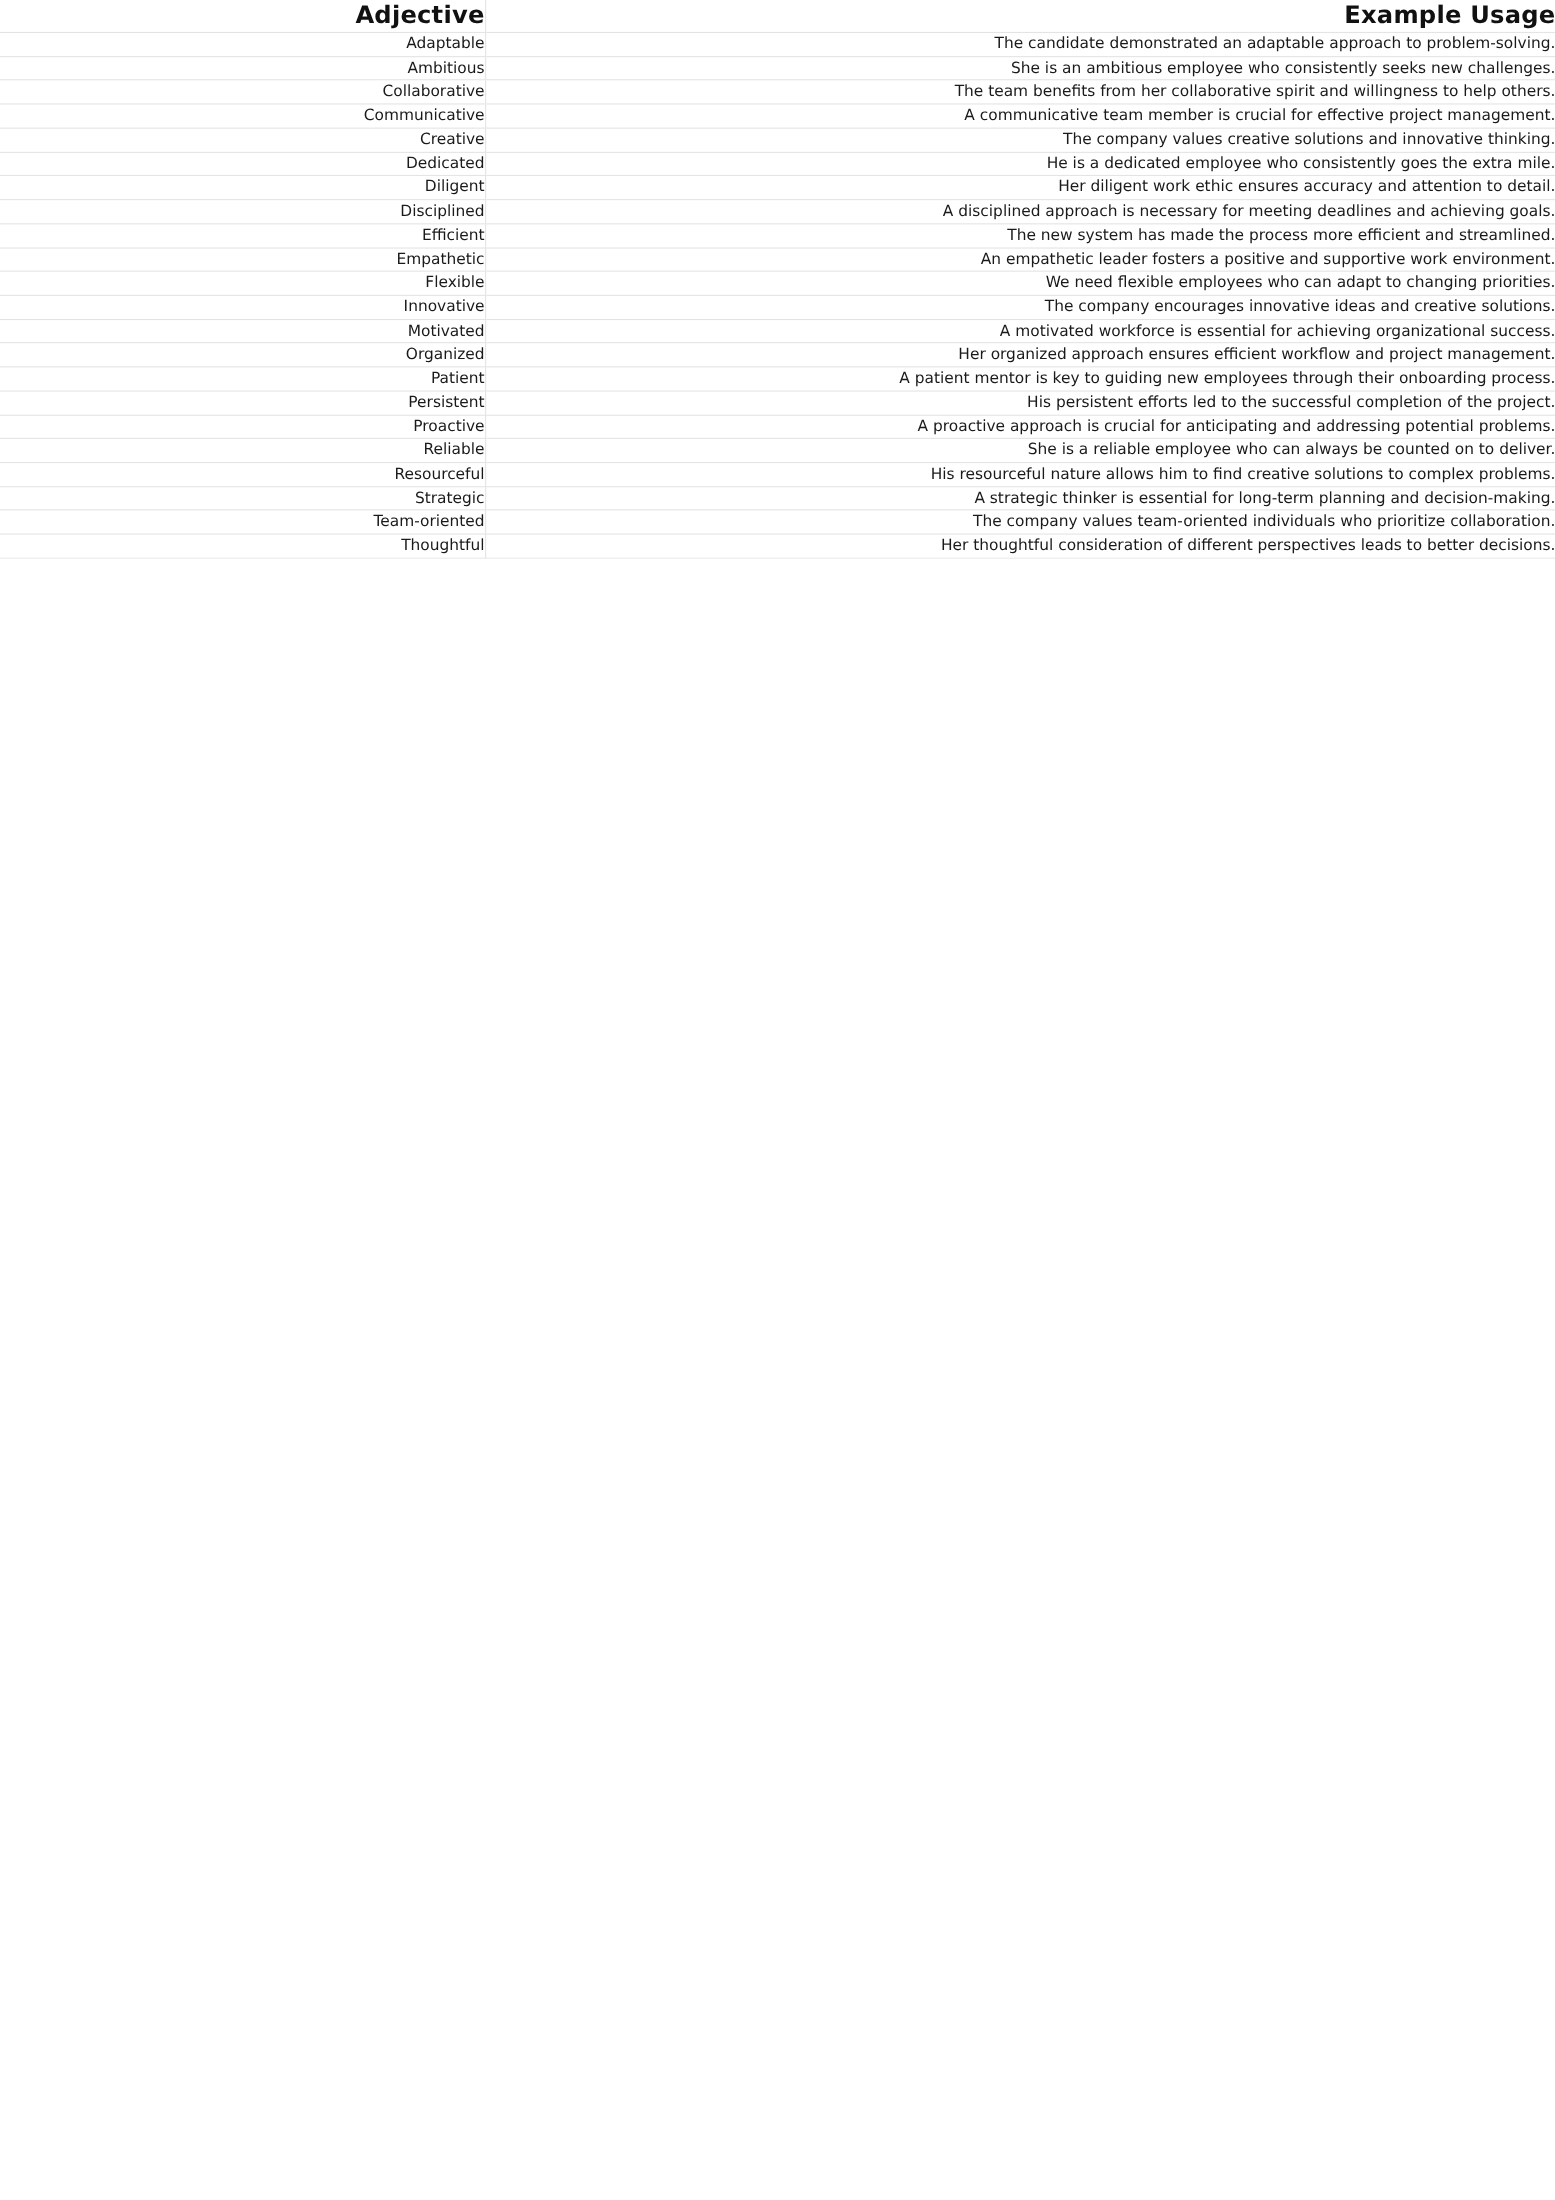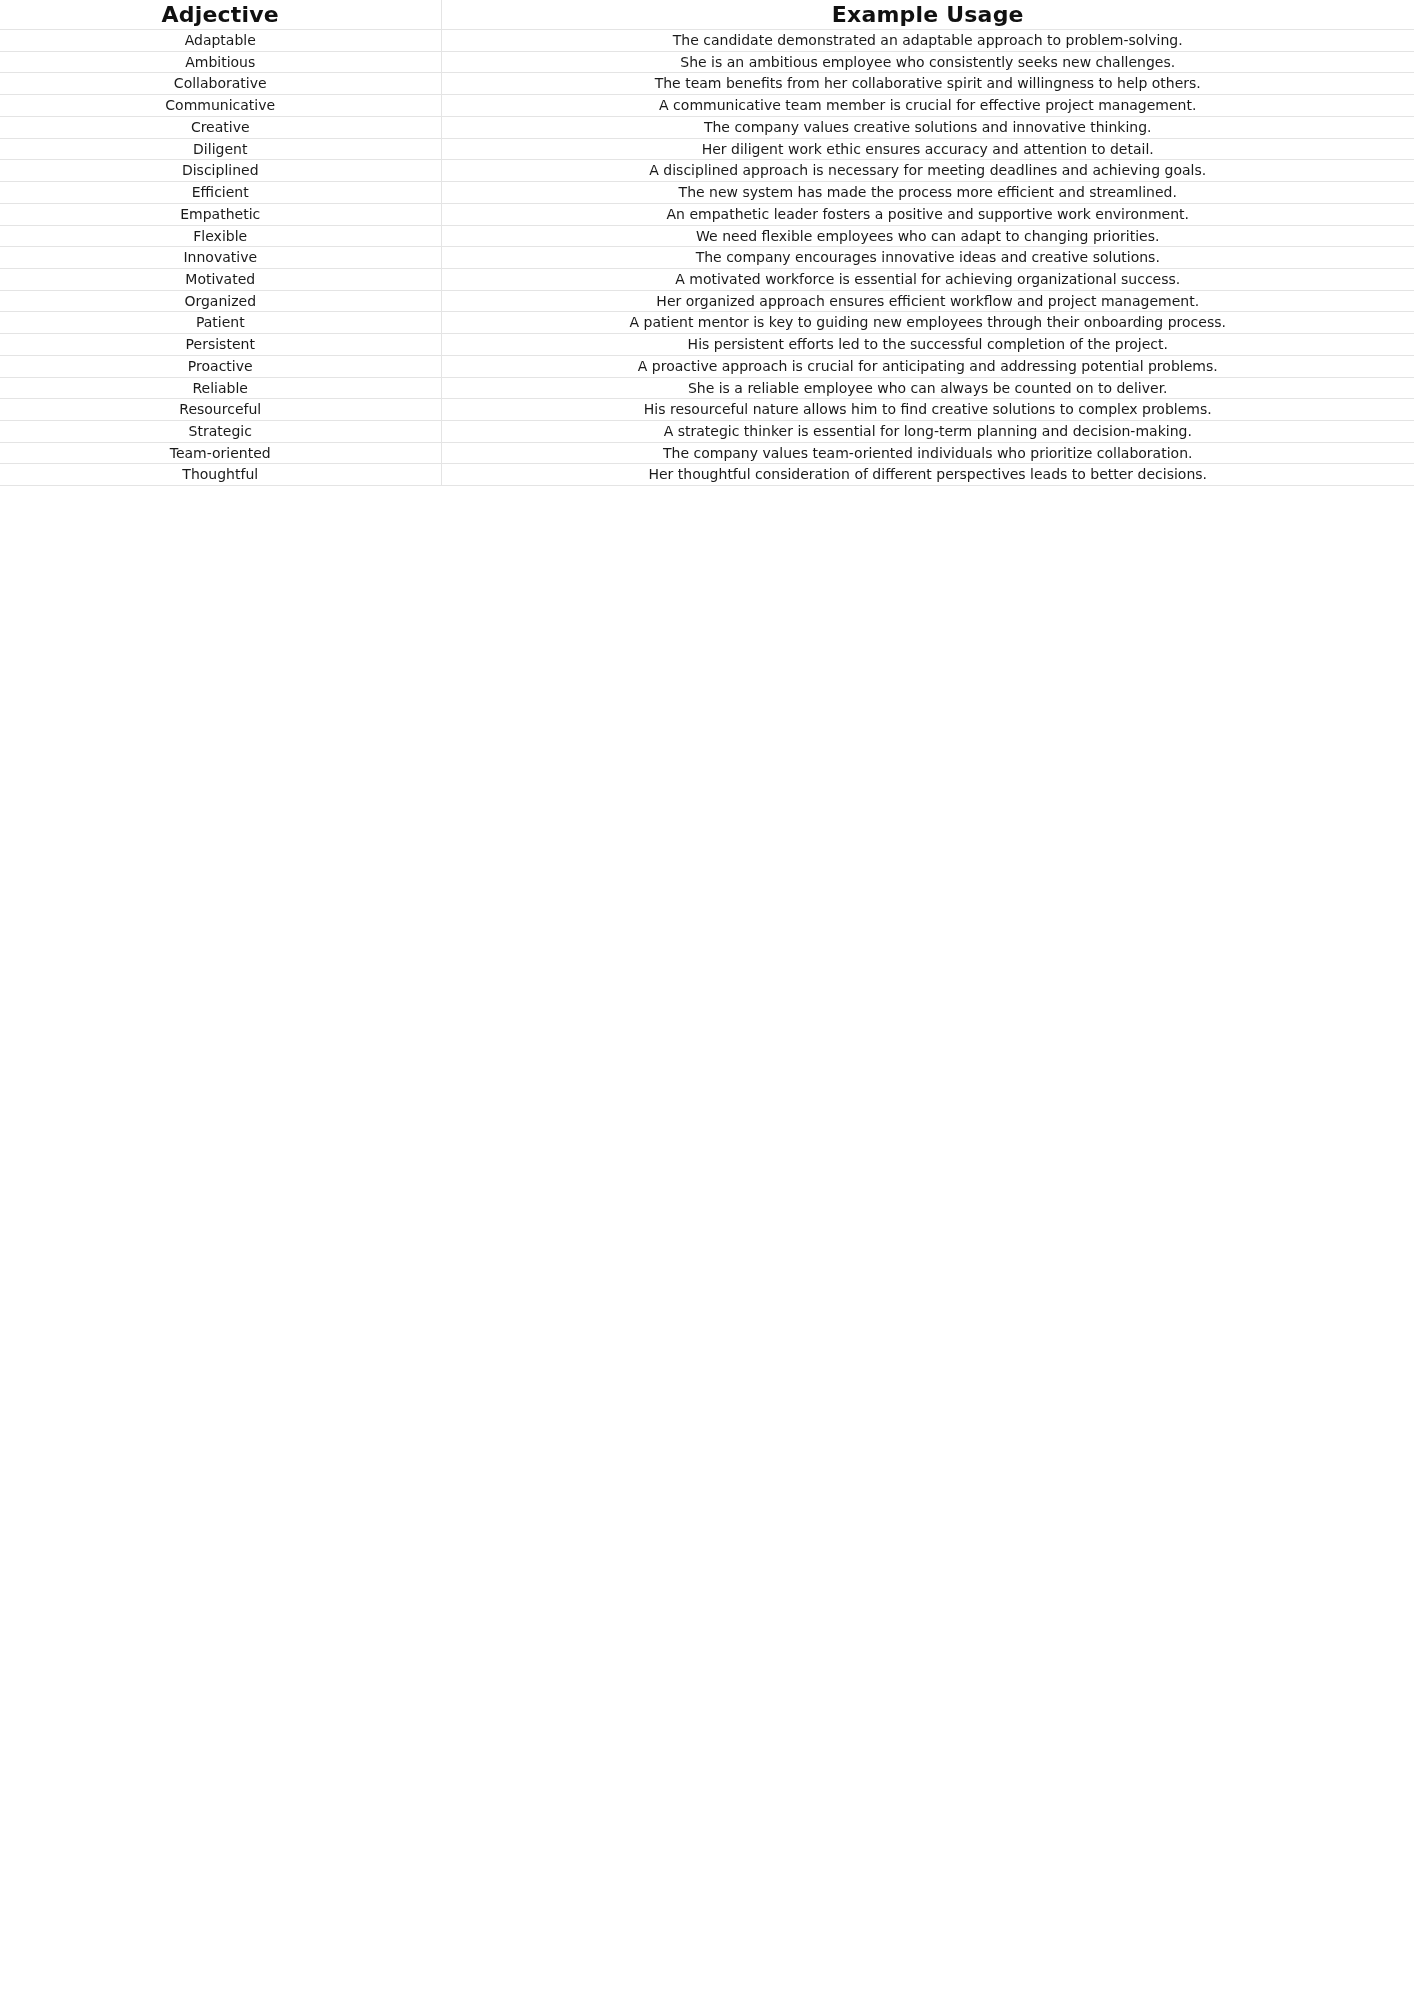--- a/index.html
+++ b/index.html
@@ -20,21 +20,21 @@
     table-layout: fixed;
   }
 
   #adjective-table col.col-adjective { width: 441px; }
   #adjective-table col.col-example   { width: 973px; }
 
   #adjective-table th,
   #adjective-table td {
     border-bottom: 1px solid #e4e4e4;
     vertical-align: middle;
-    text-align: center;
+    text-align: right;
     padding: 0;
   }
 
   
   #adjective-table th.cell-adjective,
   #adjective-table td.cell-adjective {
     border-right: 1px solid #e4e4e4;
   }
 
   .cell-adjective {
@@ -100,20 +100,24 @@
       </tr>
       <tr>
         <td class="cell-adjective">Communicative</td>
         <td class="cell-example">A communicative team member is crucial for effective project management.</td>
       </tr>
       <tr>
         <td class="cell-adjective">Creative</td>
         <td class="cell-example">The company values creative solutions and innovative thinking.</td>
       </tr>
       <tr>
+        <td class="cell-adjective">Dedicated</td>
+        <td class="cell-example">He is a dedicated employee who consistently goes the extra mile.</td>
+      </tr>
+      <tr>
         <td class="cell-adjective">Diligent</td>
         <td class="cell-example">Her diligent work ethic ensures accuracy and attention to detail.</td>
       </tr>
       <tr>
         <td class="cell-adjective">Disciplined</td>
         <td class="cell-example">A disciplined approach is necessary for meeting deadlines and achieving goals.</td>
       </tr>
       <tr>
         <td class="cell-adjective">Efficient</td>
         <td class="cell-example">The new system has made the process more efficient and streamlined.</td>

